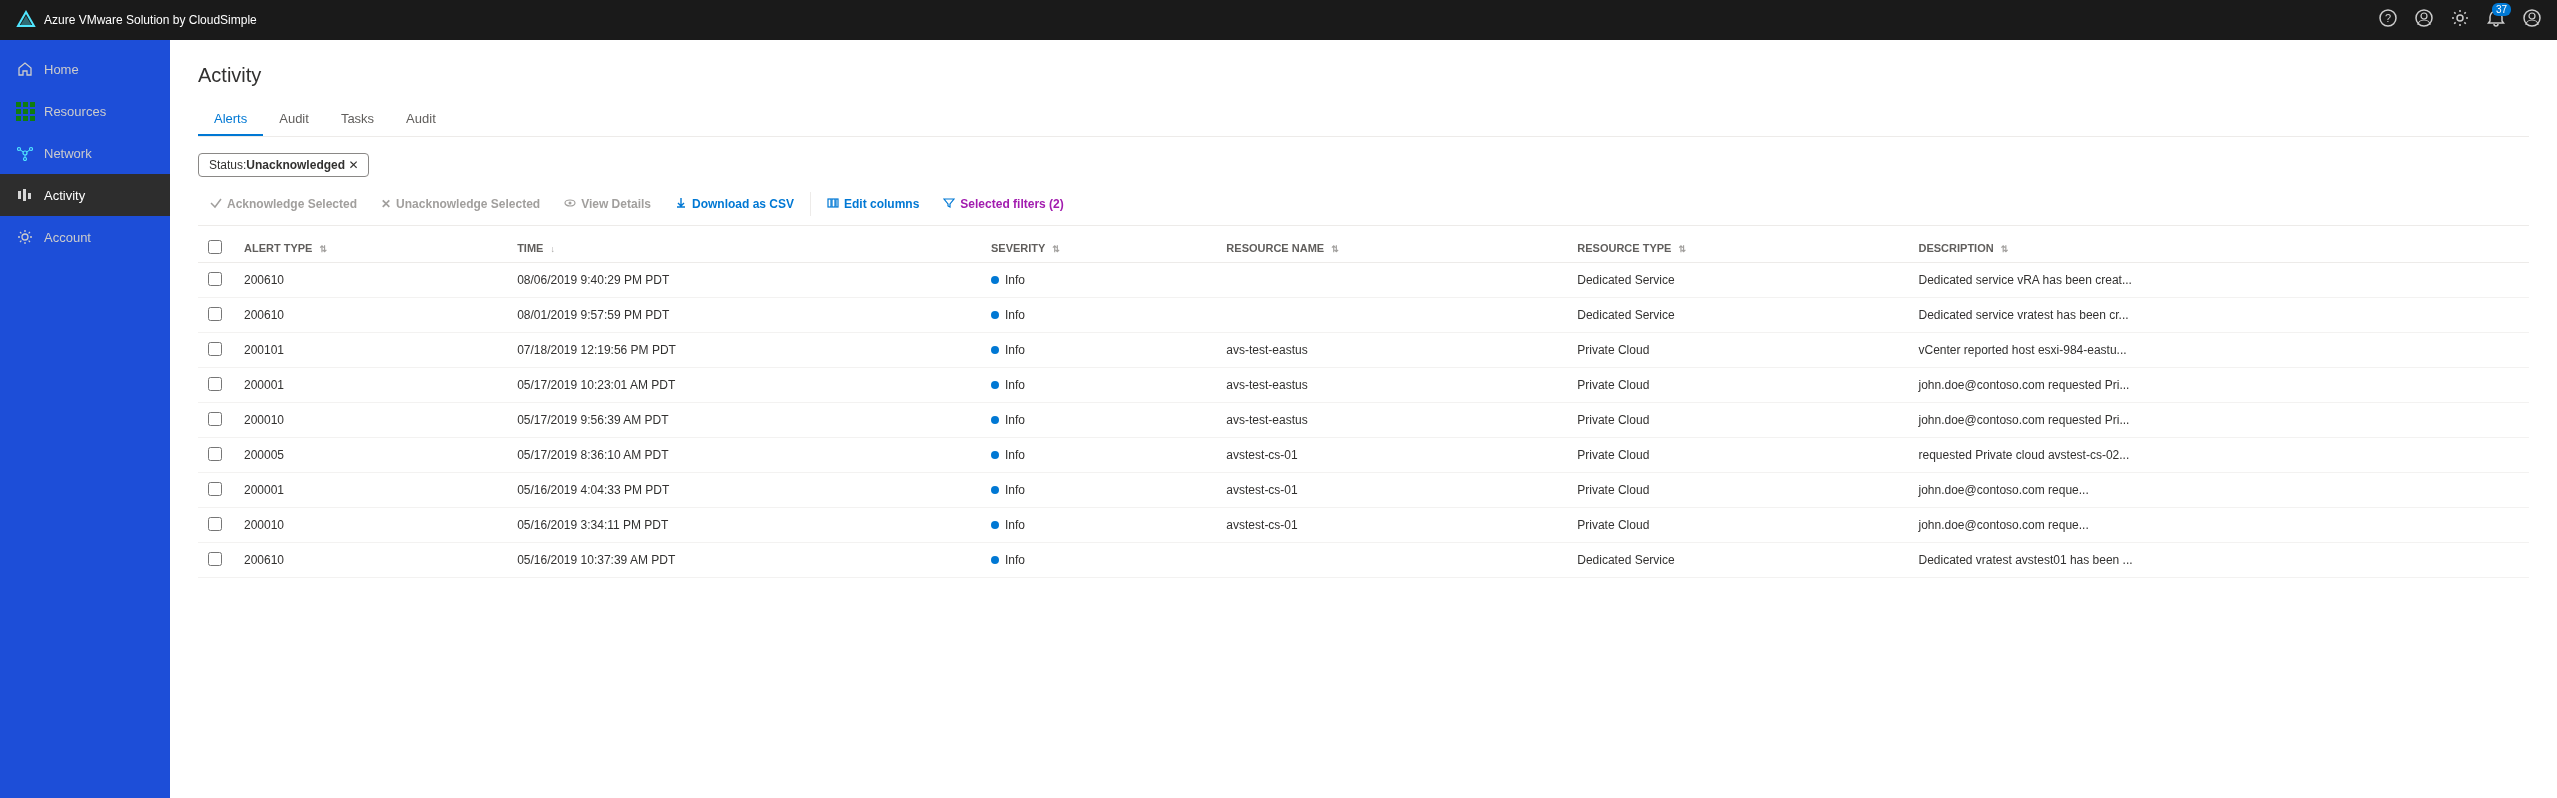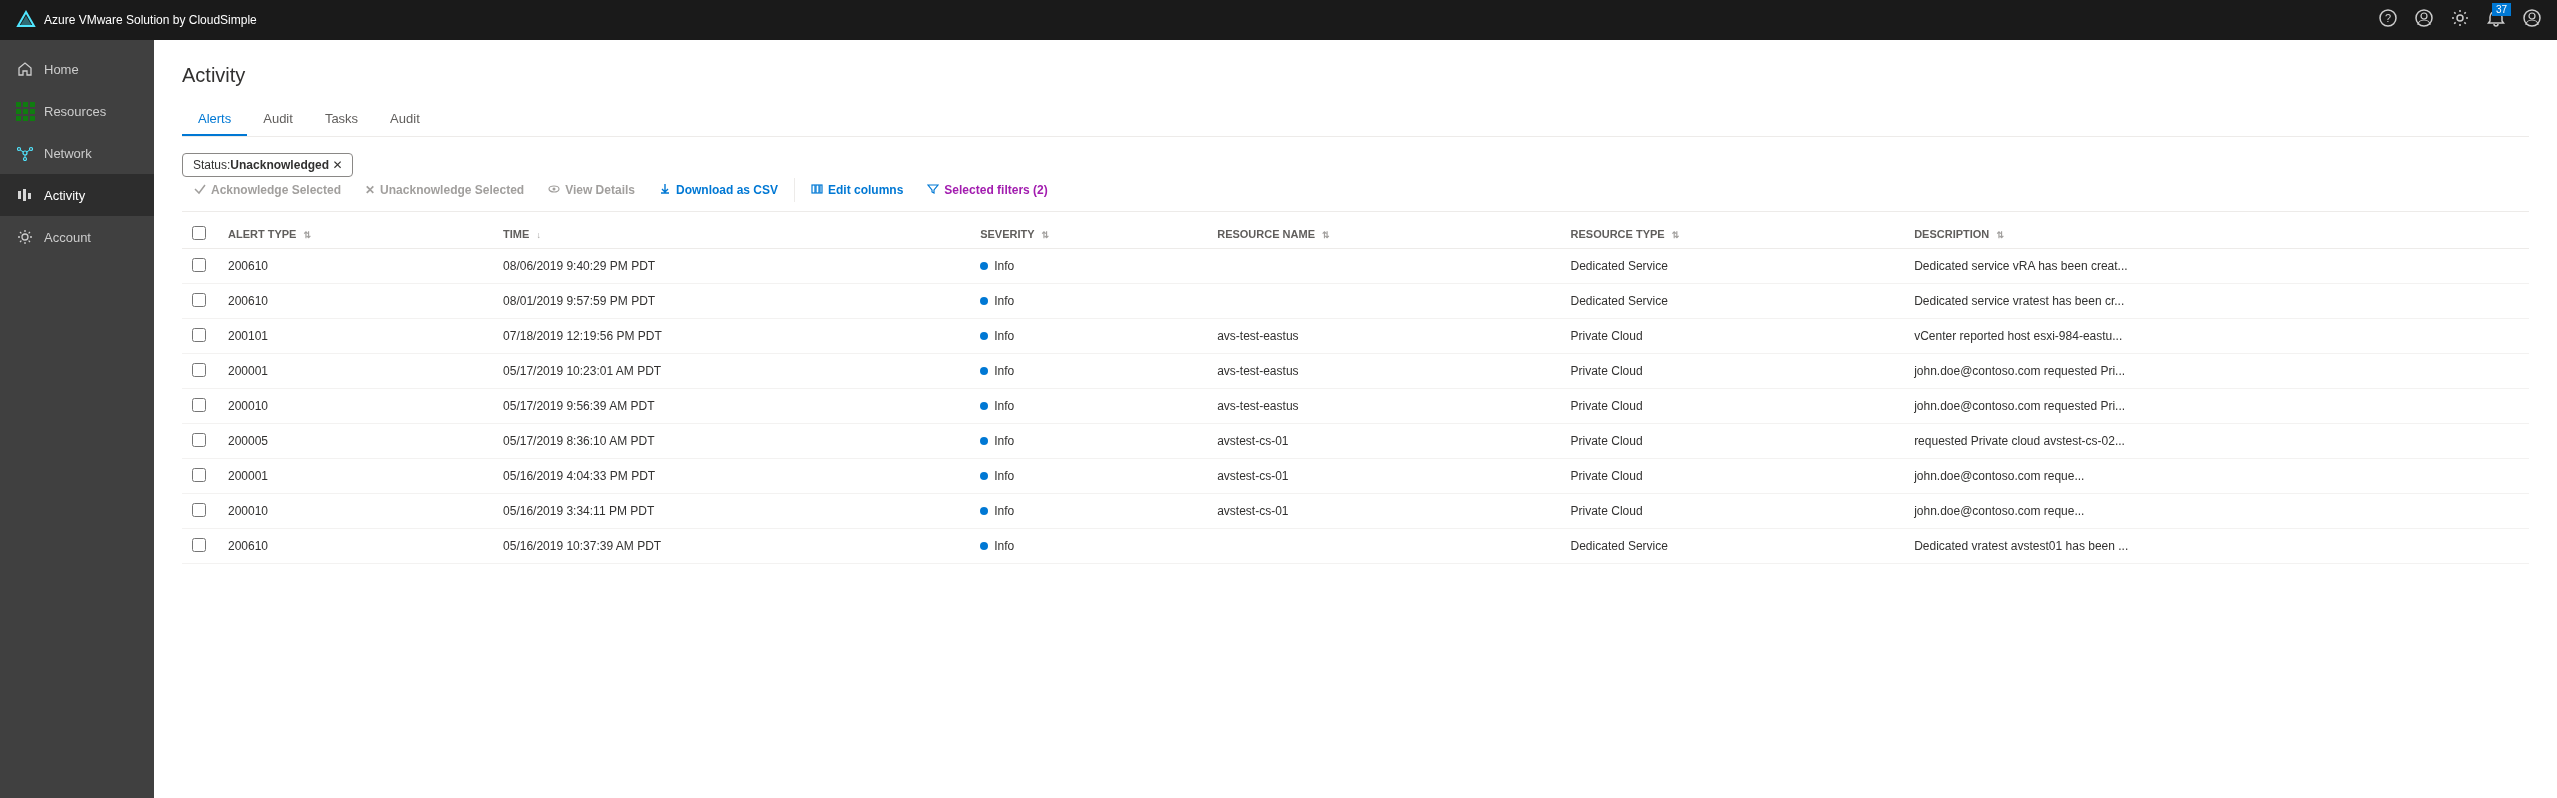--- a/index.html
+++ b/index.html
@@ -30,39 +30,39 @@
     }
     .topbar-icon {
       color: #ccc;
       font-size: 16px;
       cursor: pointer;
       position: relative;
     }
     .notification-badge {
       background: #0078d4;
       color: #fff;
-      border-radius: 0;
+      border-radius: 6px;
       font-size: 10px;
       padding: 1px 4px;
       position: absolute;
       top: -6px;
       right: -6px;
     }
 
     
     .main-layout {
       display: flex;
       flex: 1;
       overflow: hidden;
     }
 
     
     .sidebar {
-      width: 154px;
-      background: #404040;
+      width: 170px;
+      background: #1d4ed8;
       color: #ccc;
       flex-shrink: 0;
       padding-top: 8px;
     }
     .sidebar-item {
       display: flex;
       align-items: center;
       gap: 10px;
       padding: 12px 16px;
       cursor: pointer;
@@ -116,20 +116,21 @@
     
     .filter-badge {
       display: inline-flex;
       align-items: center;
       background: #fff;
       border: 1px solid #8a8886;
       border-radius: 4px;
       padding: 4px 10px;
       font-size: 12px;
       color: #323130;
+      margin-bottom: 14px;
       cursor: pointer;
     }
     .filter-badge strong { font-weight: 600; }
 
     
     .toolbar {
       display: flex;
       align-items: center;
       gap: 0;
       margin-bottom: 8px;

